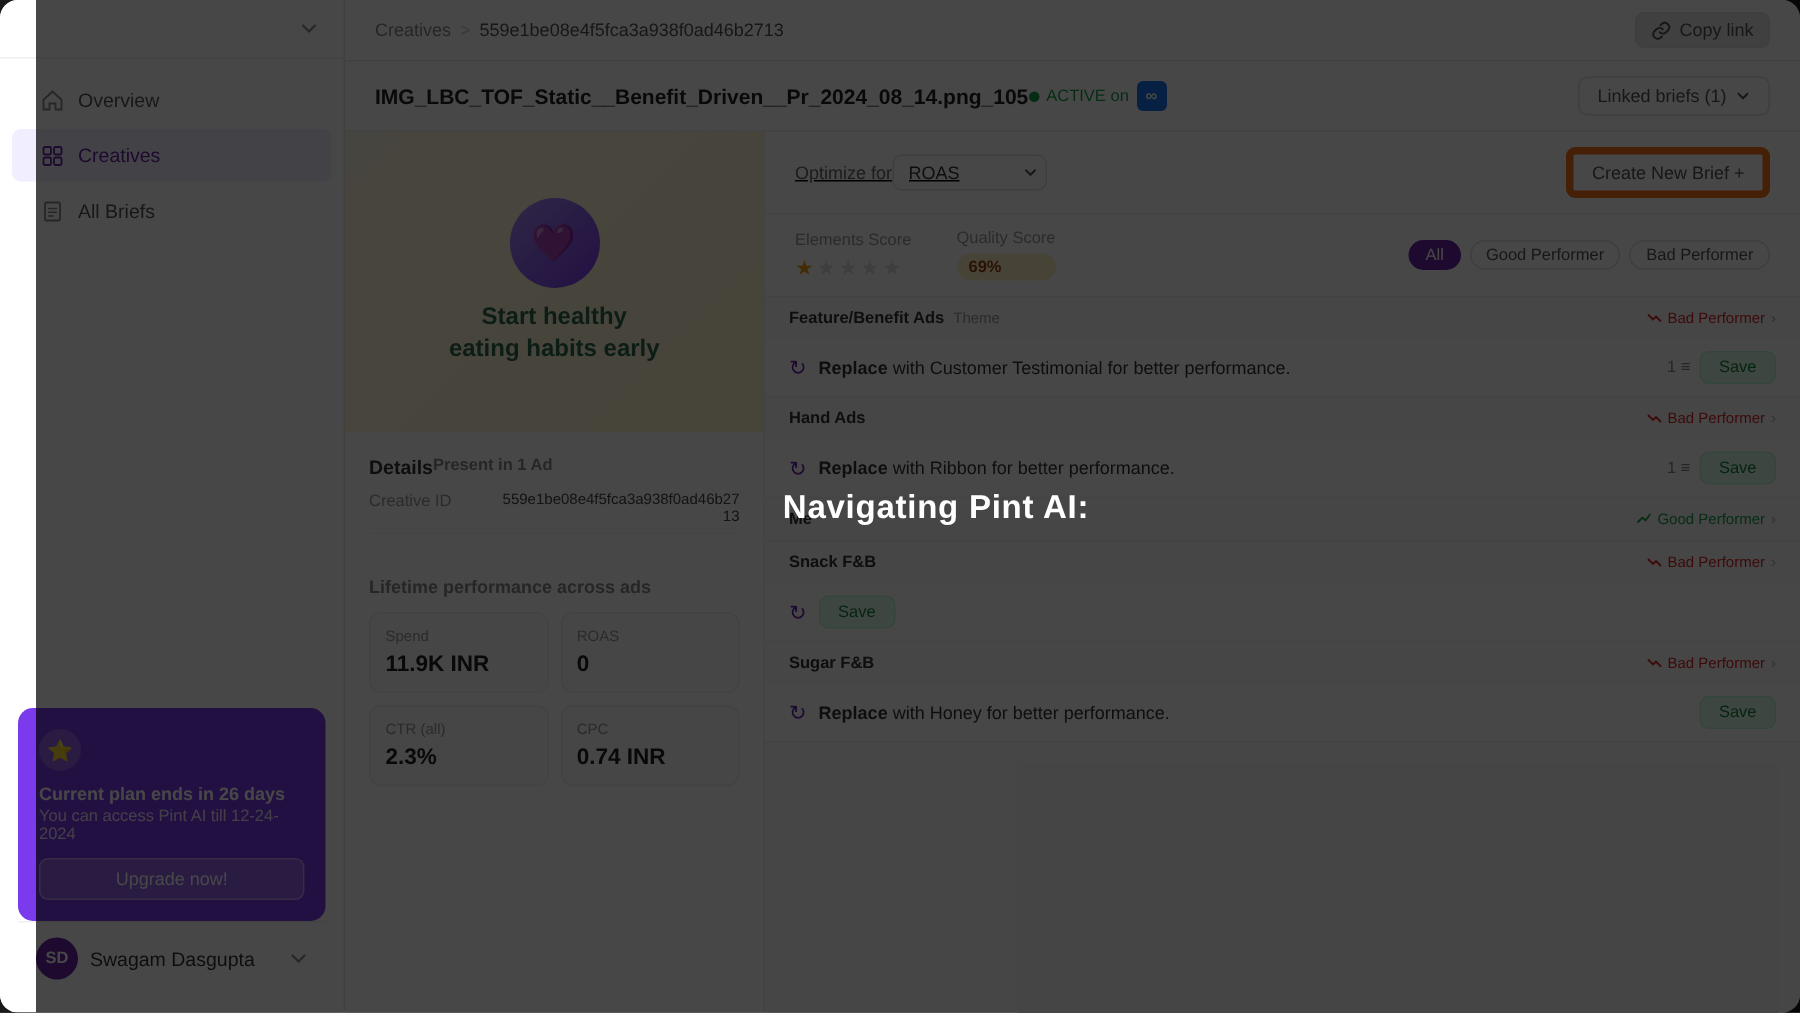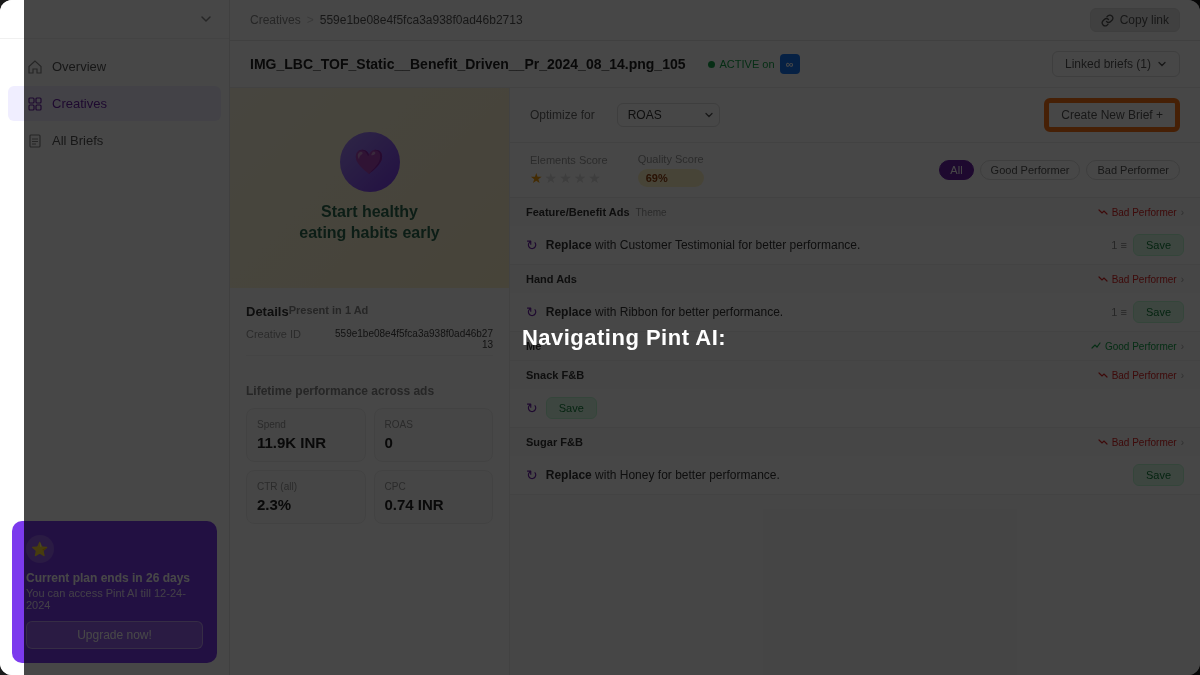--- a/index.html
+++ b/index.html
@@ -193,21 +193,21 @@
       justify-content: space-between;
       border-bottom: 1px solid #eee;
     }
 
     .file-title {
       font-size: 14px;
       font-weight: 600;
       color: #222;
       display: flex;
       align-items: center;
-      gap: 22px;
+      gap: 0;
     }
 
     .status-badge {
       display: flex;
       align-items: center;
       gap: 5px;
       font-size: 11px;
       color: #16a34a;
       font-weight: 500;
     }
@@ -378,21 +378,22 @@
       padding: 10px 20px;
       display: flex;
       align-items: center;
       justify-content: space-between;
       border-bottom: 1px solid #eee;
     }
 
     .optimize-row {
       display: flex;
       align-items: center;
-      gap: 22px;
+      gap: 0;
+      text-decoration: underline;
     }
 
     .optimize-label {
       font-size: 12px;
       color: #666;
     }
 
     .roas-select {
       padding: 4px 24px 4px 10px;
       border: 1px solid #ddd;
@@ -650,20 +651,27 @@
         <span>All Briefs</span>
       </div>
     </nav>
     <div class="sidebar-bottom">
       <div class="upgrade-card">
         <div class="star-icon">⭐</div>
         <div class="upgrade-title">Current plan ends in 26 days</div>
         <div class="upgrade-desc">You can access Pint AI till 12-24-2024</div>
         <button class="upgrade-btn">Upgrade now!</button>
       </div>
+      <div class="user-row">
+        <div class="avatar">SD</div>
+        <span class="user-name">Swagam Dasgupta</span>
+        <svg width="12" height="12" viewBox="0 0 12 12">
+          <path d="M2 4l4 4 4-4" stroke="#888" stroke-width="1.5" fill="none" stroke-linecap="round"></path>
+        </svg>
+      </div>
     </div>
   </div>
 
   <div class="main-content">
 
     <div class="top-bar">
       <div class="breadcrumb">
         <span>Creatives</span>
         <span class="breadcrumb-sep">&gt;</span>
         <span class="breadcrumb-current">559e1be08e4f5fca3a938f0ad46b2713</span>

